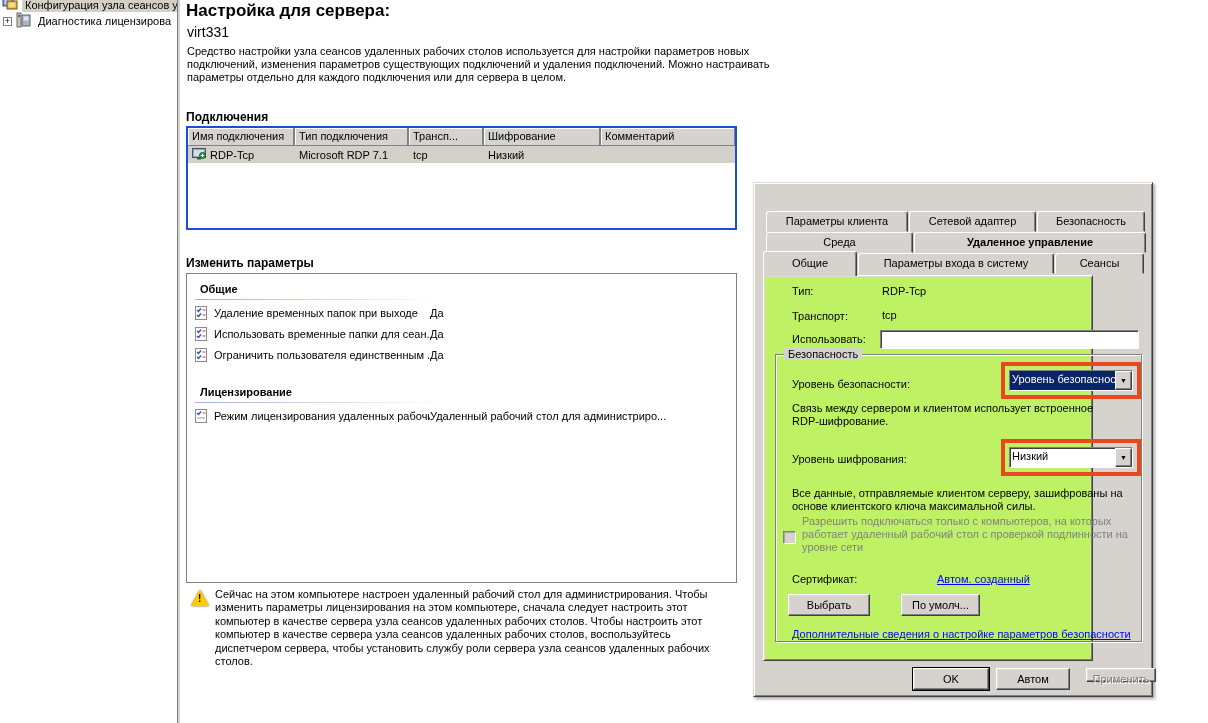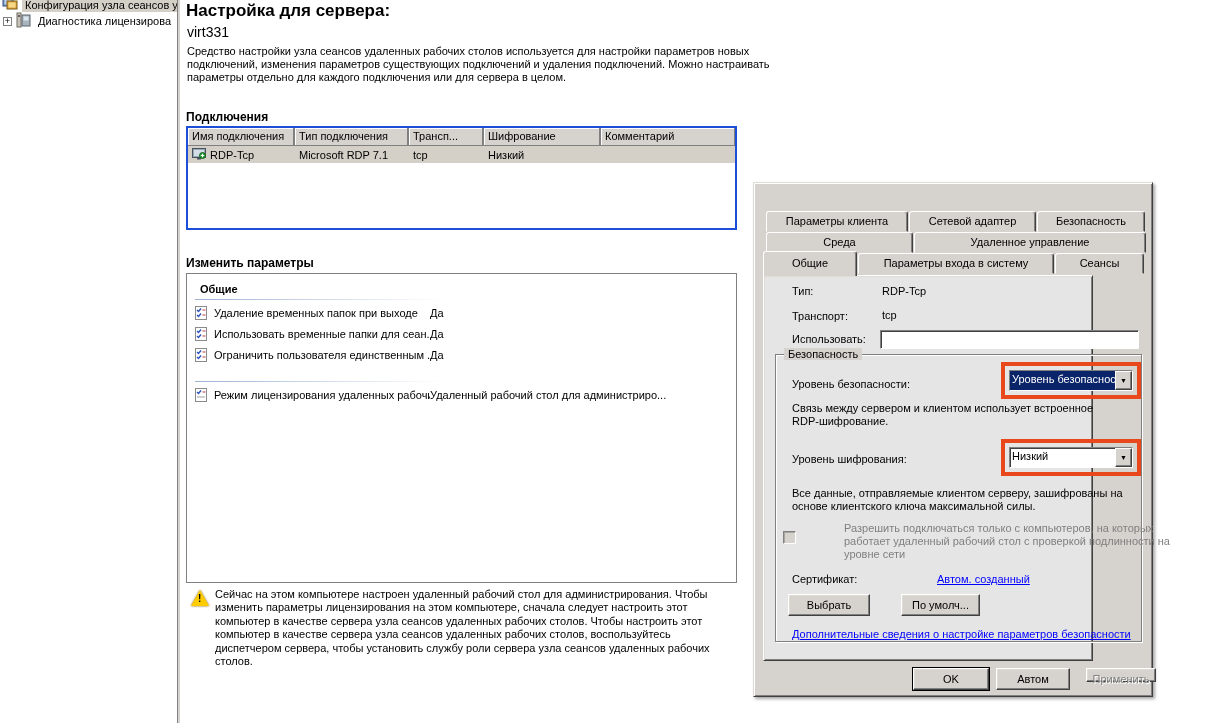--- a/index.html
+++ b/index.html
@@ -64,21 +64,21 @@
 
   .tab { background:#d6d3ce; height:21px; line-height:19px; text-align:center;
     border:1px solid; border-color:#fff #404040 #d6d3ce #fff; border-radius:3px 3px 0 0;
     box-shadow:inset -1px 0 0 #808080; margin-right:1px; white-space:nowrap; overflow:hidden; }
   .tab-row { position:absolute; display:flex; }
   .tab-row1 { left:12px; top:28px; }
   .tab-row2 { left:12px; top:49px; }
   .tab-row3 { left:9px;  top:70px; }
   .tab.active { position:relative; top:-2px; height:25px; line-height:22px; z-index:4; border-bottom:none; }
 
-  .tab-page { position:absolute; left:9px; top:92px; width:330px; height:386px; background:#e5e5e5;
+  .tab-page { position:absolute; left:9px; top:92px; width:330px; height:386px; background:#bef264;
     border:1px solid; border-color:#fff #404040 #404040 #fff;
     box-shadow:inset 1px 1px 0 #dfdcd5, inset -1px -1px 0 #808080; }
   .abs { position:absolute; }
 
   .textbox { background:#fff; border:1px solid; border-color:#808080 #fff #fff #808080;
     box-shadow:inset 1px 1px 0 #404040; font:11px "Liberation Sans",sans-serif; padding:0 3px; }
 
   .groupbox { position:absolute; border:1px solid #808080;
     box-shadow:inset 1px 1px 0 #fff, 1px 1px 0 #fff; }
   .groupbox .legend { position:absolute; left:8px; top:-7px; background:#d6d3ce; padding:0 4px; }
@@ -208,20 +208,21 @@
             <path d="M2 5l1.5 1.5L6 3.5" stroke="#2a52be" stroke-width="1.4" fill="none"></path>
             <path d="M2 10l1.5 1.5L6 8.5" stroke="#2a52be" stroke-width="1.4" fill="none"></path>
             <rect x="7.5" y="4.5" width="3" height="1" fill="#c04040"></rect>
             <rect x="7.5" y="9.5" width="3" height="1" fill="#c04040"></rect>
           </svg></span>
       <span class="param-label">Ограничить пользователя единственным ...</span>
       <span class="param-value">Да</span>
     </div>
 
     <div class="lic-gap"></div>
+    <div class="group-name">Лицензирование</div>
     <div class="group-sep"></div>
 
     <div class="param-row">
       <span class="picon"><svg width="13" height="15">
             <rect x="0.5" y="1.5" width="11" height="13" fill="#fff" stroke="#8a8a8a"></rect>
             <path d="M2 5l1.5 1.5L6 3.5" stroke="#2a52be" stroke-width="1.4" fill="none"></path>
             <rect x="7.5" y="4.5" width="3" height="1" fill="#c04040"></rect>
             <rect x="2" y="9.5" width="8" height="1" fill="#a0a0a0"></rect>
           </svg></span>
       <span class="param-label">Режим лицензирования удаленных рабочи...</span>
@@ -237,21 +238,21 @@
 
   <div class="dialog">
 
     <div class="tab-row tab-row1">
       <div class="tab" style="width:142px;">Параметры клиента</div>
       <div class="tab" style="width:127px;">Сетевой адаптер</div>
       <div class="tab" style="width:108px;">Безопасность</div>
     </div>
     <div class="tab-row tab-row2">
       <div class="tab" style="width:147px;">Среда</div>
-      <div class="tab" style="width:232px;">Удаленное управление</div>
+      <div class="tab" style="width:232px;font-weight:bold;">Удаленное управление</div>
     </div>
     <div class="tab-row tab-row3">
       <div class="tab active" style="width:94px;">Общие</div>
       <div class="tab" style="width:196px;">Параметры входа в систему</div>
       <div class="tab" style="width:89px;">Сеансы</div>
     </div>
 
     <div class="tab-page">
       <div class="abs" style="left:28px; top:9px;">Тип:</div>
       <div class="abs" style="left:118px; top:9px;">RDP-Tcp</div>
@@ -274,21 +275,21 @@
 
       <div class="abs" style="left:28px; top:177px;">Уровень шифрования:</div>
       <div class="hl-box" style="left:237px; top:163px; width:140px; height:37px;"></div>
       <div class="combo" style="left:245px; top:171px; width:124px; height:21px;">
         <span class="ctext">Низкий</span>
         <span class="carrow">▼</span>
       </div>
       <div class="abs wrap" style="left:28px; top:211px; width:334px;">Все данные, отправляемые клиентом серверу, зашифрованы на основе клиентского ключа максимальной силы.</div>
 
       <div class="checkbox abs" style="left:19px; top:255px;"></div>
-      <div class="abs wrap gray-text" style="left:38px; top:246px; width:330px;margin-left:42px;">Разрешить подключаться только с компьютеров, на которых работает удаленный рабочий стол с проверкой подлинности на уровне сети</div>
+      <div class="abs wrap gray-text" style="left:38px; top:239px; width:330px;">Разрешить подключаться только с компьютеров, на которых работает удаленный рабочий стол с проверкой подлинности на уровне сети</div>
 
       <div class="abs" style="left:28px; top:297px;">Сертификат:</div>
       <a class="link abs" style="left:173px; top:297px;">Автом. созданный</a>
 
       <div class="btn abs" style="left:24px; top:318px; width:82px; height:22px;">Выбрать</div>
       <div class="btn abs" style="left:137px; top:318px; width:79px; height:22px;">По умолч...</div>
 
       <a class="link abs" style="left:28px; top:352px;">Дополнительные сведения о настройке параметров безопасности</a>
     </div>
 

